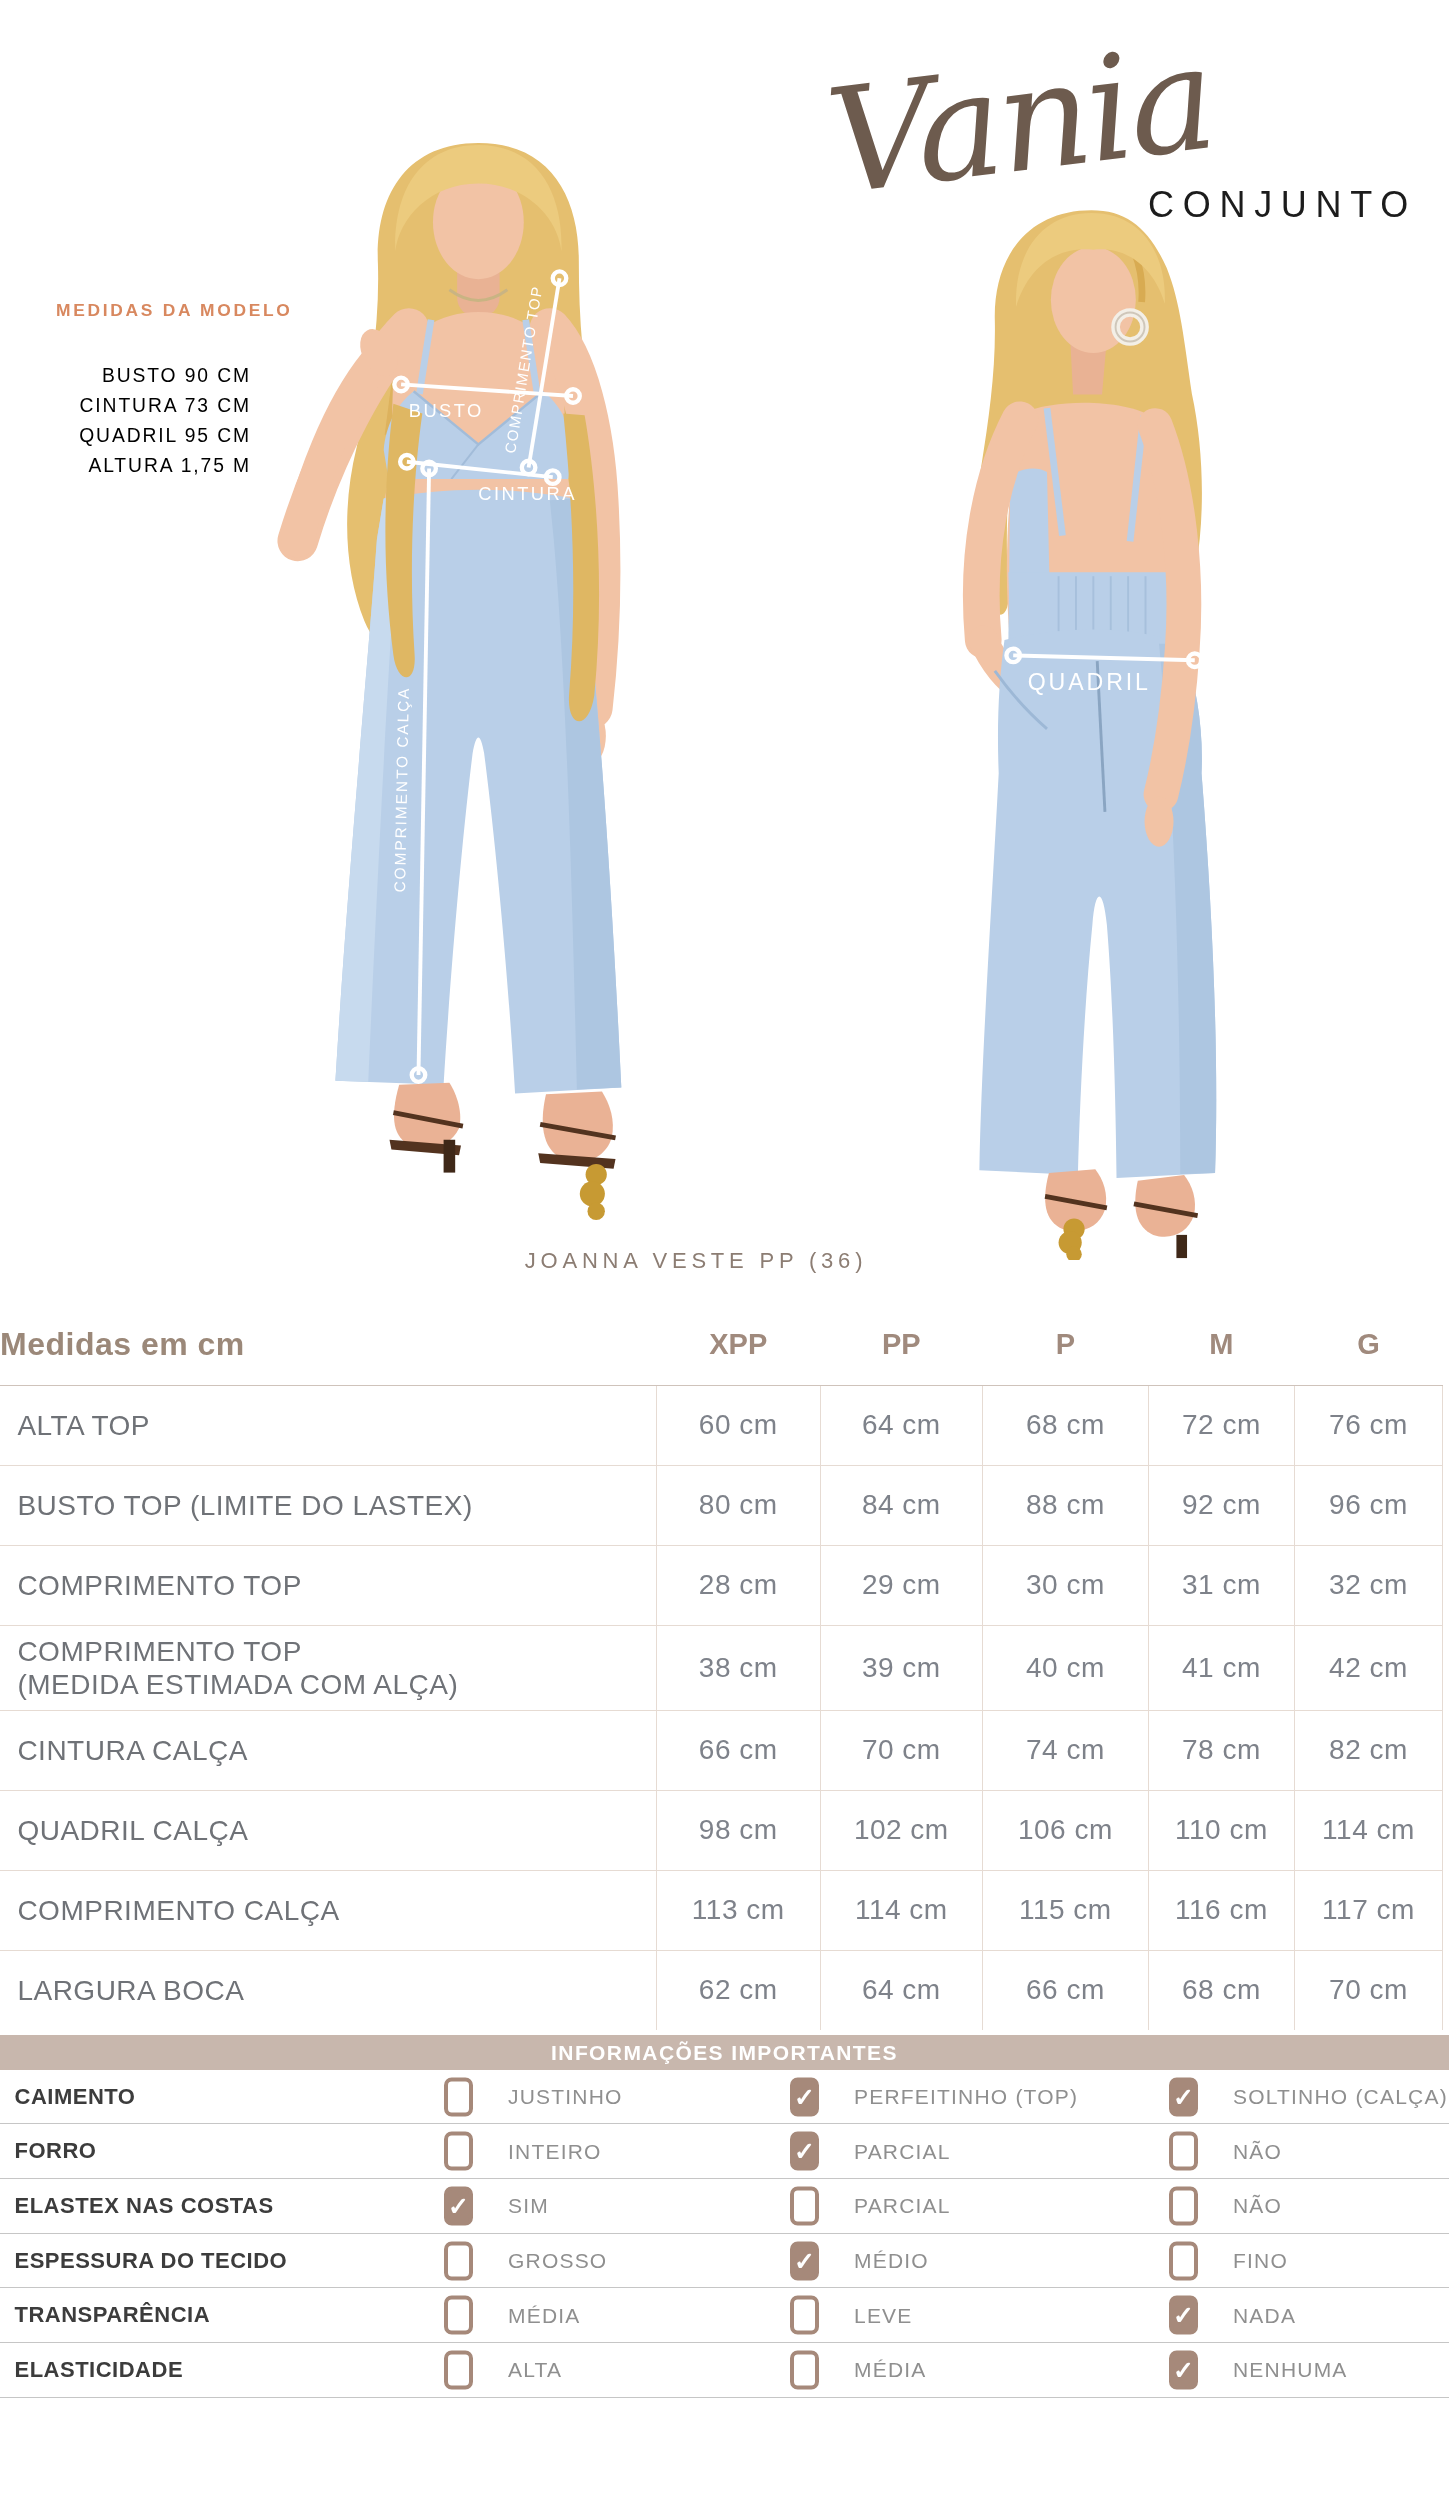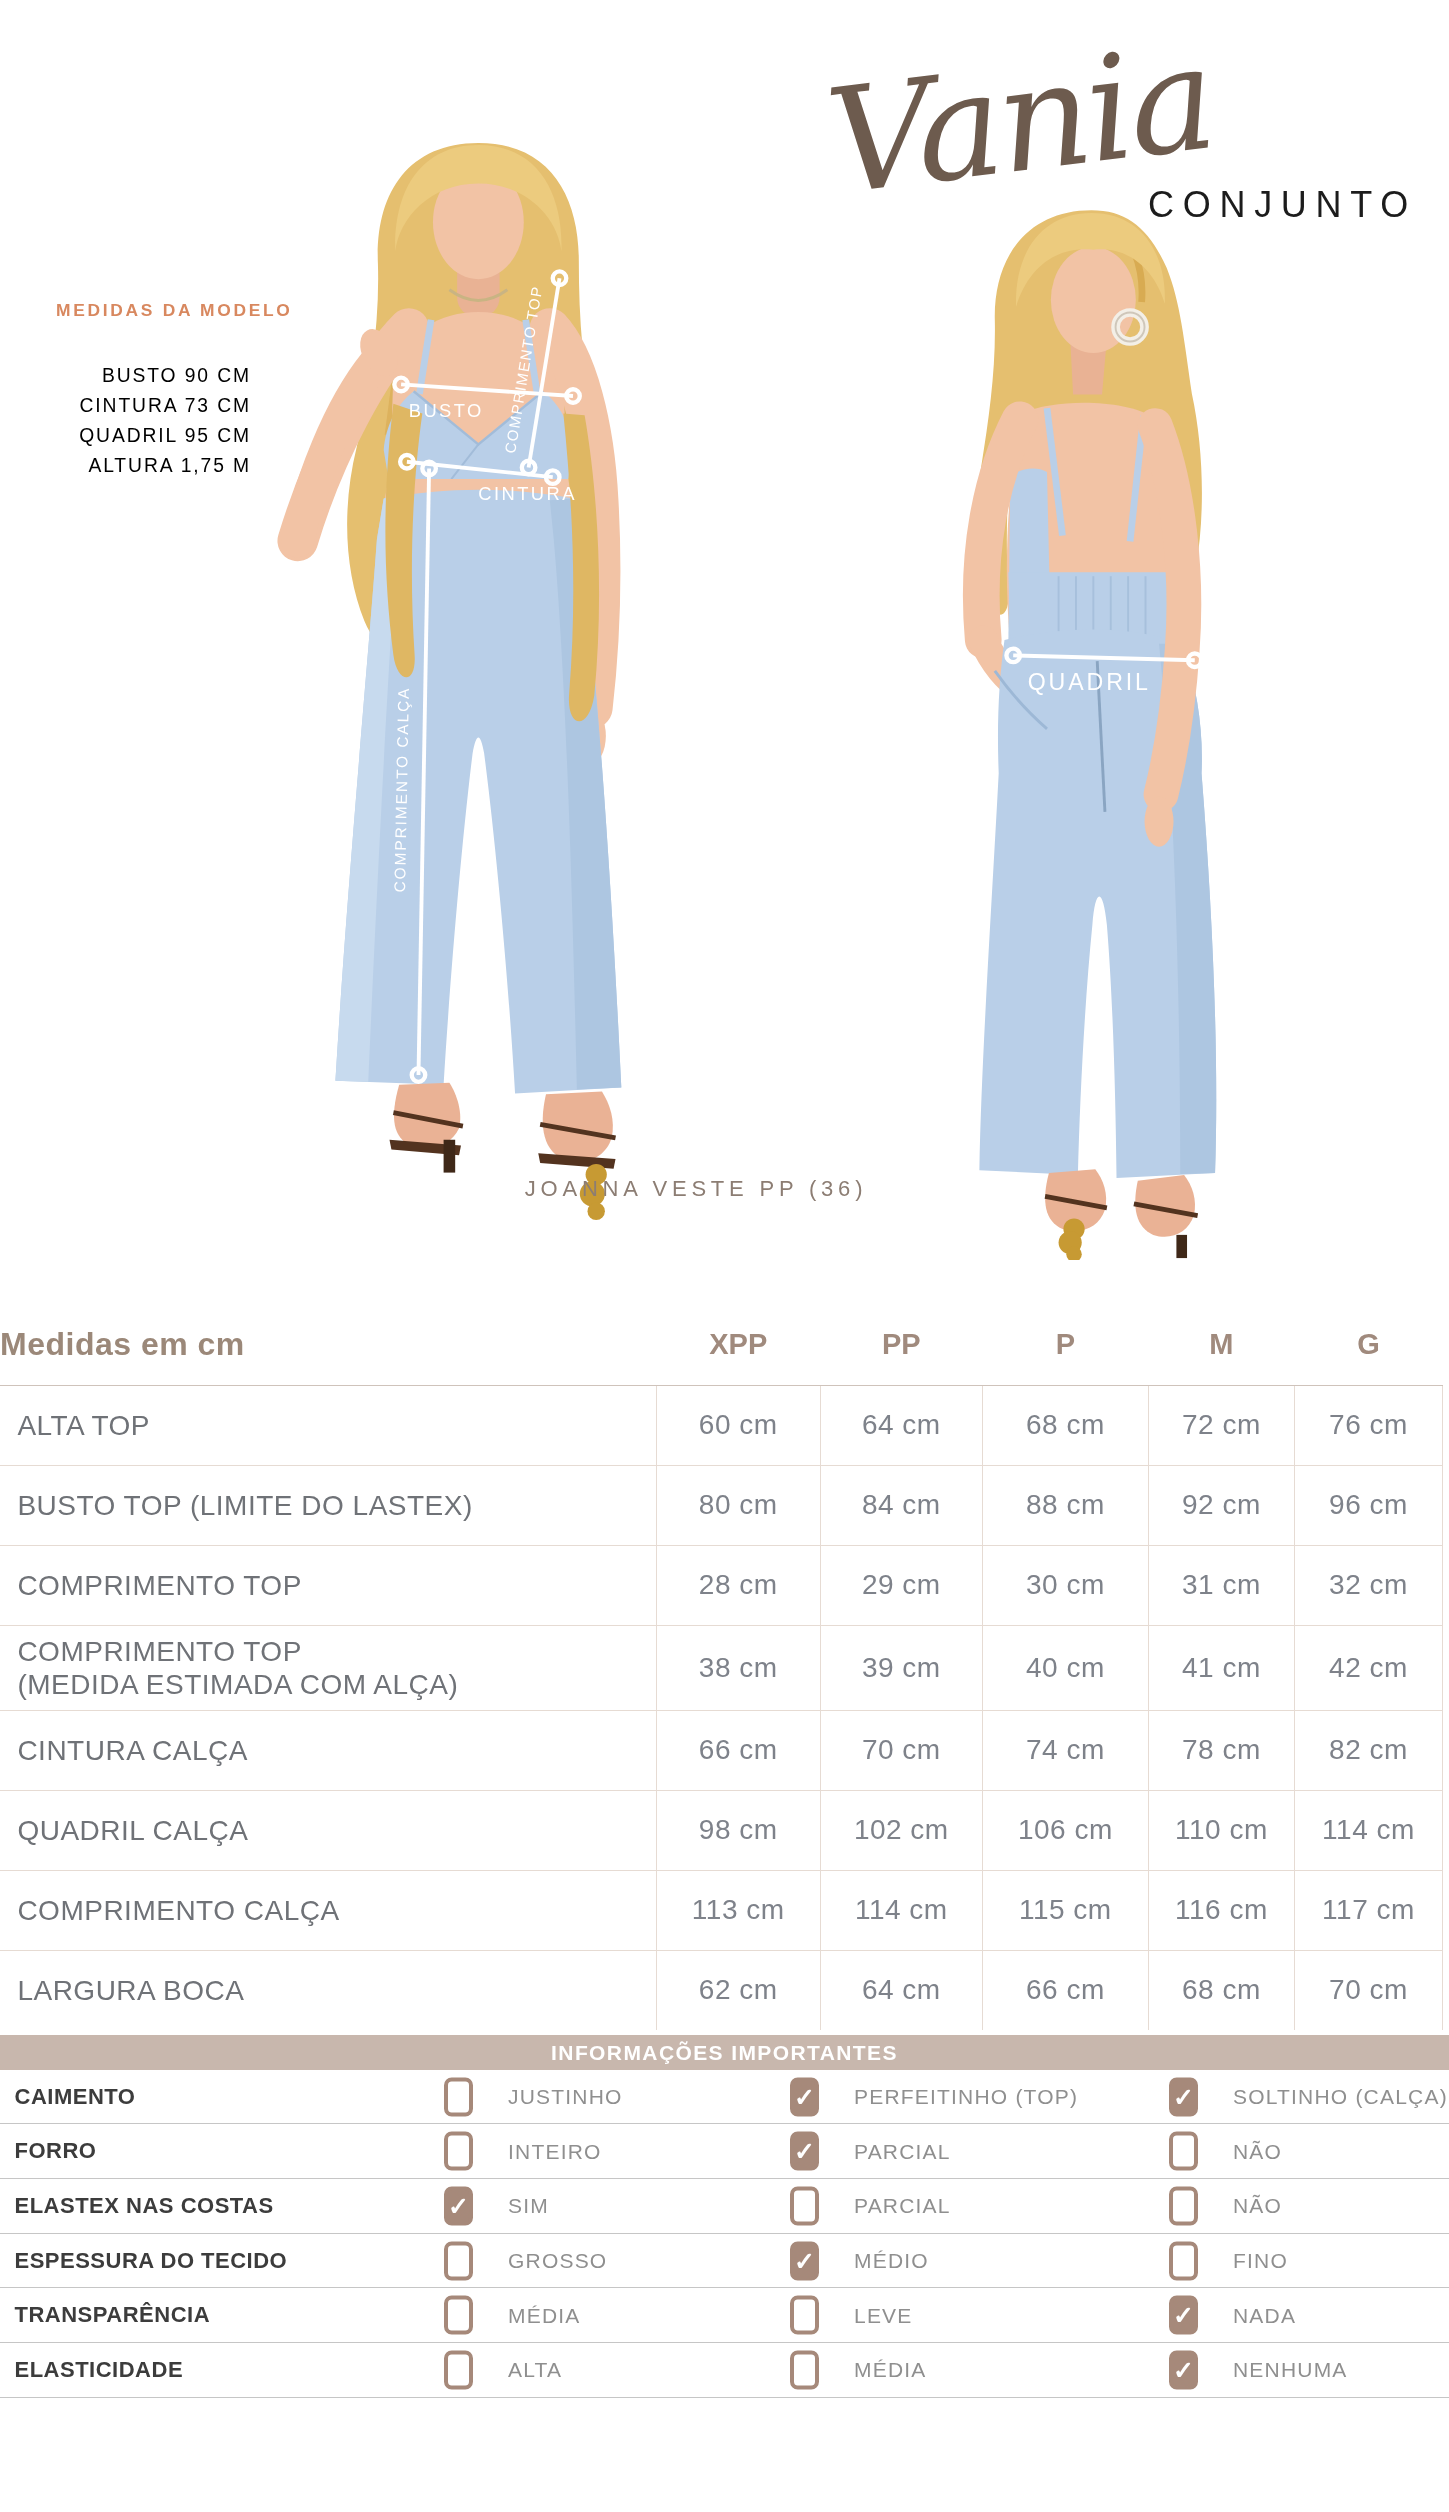--- a/index.html
+++ b/index.html
@@ -18,21 +18,21 @@
   .model-info .heading{
     font-size:17.4px;font-weight:bold;letter-spacing:2.7px;color:#d8885f;white-space:nowrap;
   }
   .measure-list{
     margin-top:40px;text-align:right;font-size:19.3px;line-height:30px;
     letter-spacing:1.9px;color:#000000;font-weight:300;white-space:nowrap;
   }
   .figure-front{position:absolute;left:140px;top:114px;width:556px;height:1132px;}
   .figure-back{position:absolute;left:848px;top:186px;width:454px;height:1074px;}
   .photo-caption{
-    position:absolute;left:406px;top:1176px;width:580px;text-align:center;
+    position:absolute;left:406px;top:1248px;width:580px;text-align:center;
     font-size:22px;letter-spacing:4.8px;color:#8c7d73;font-weight:300;
   }
   
   .size-table{
     border-collapse:collapse;table-layout:fixed;width:1443px;margin-top:0;
   }
   .size-table th,.size-table td{padding:0;vertical-align:middle;}
   .size-table thead tr{height:81px;}
   .size-table tbody tr{height:80px;}
   .size-table tbody tr.tall{height:85px;}

